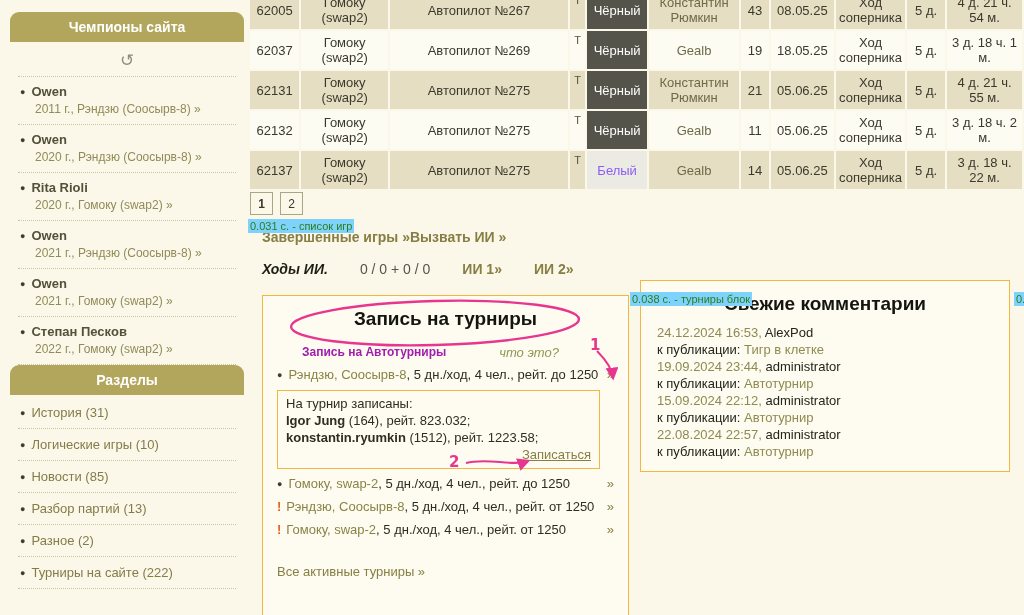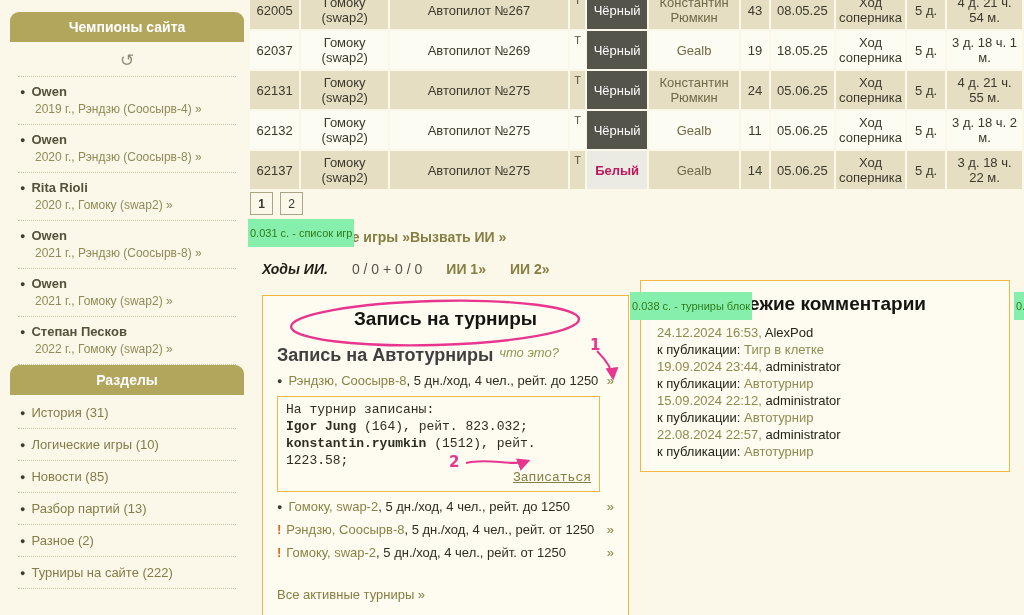--- a/index.html
+++ b/index.html
@@ -25,57 +25,57 @@
   
   table.games { position:absolute; left:248px; top:-11px; border-collapse:separate;
                 border-spacing:2px; font-size:13px; color:#3a392c; table-layout:fixed; }
   .games td { text-align:center; vertical-align:middle; padding:2px 3px; height:38px; }
   .games tr.beige td { background:#e5dec2; }
   .games tr.white td { background:#fdfcf2; }
   .games td.idc { background:#fcfaef; }
   .games td.gname { cursor:pointer; }
   .games td.tcol { vertical-align:top; font-size:11px; padding-top:3px; color:#55543f; }
   .games td.piece-black { background:#54544b !important; color:#fff; }
-  .games td.piece-white { background:#ecebe3 !important; color:#be185d;font-weight:bold; }
+  .games td.piece-white { background:#ecebe3 !important; color:#8b5cf6; }
   .games td.opp { color:#6e6a48; cursor:pointer; }
 
   
   .pager { position:absolute; left:250px; top:192px; display:flex; gap:7px; }
   .page-btn { width:23px; height:23px; border:1px solid #a9a585; background:#fbf8e9;
               color:#3a392c; font-size:12px; display:flex; align-items:center;
               justify-content:center; cursor:pointer; }
   .page-btn.cur { font-weight:bold; }
-  .timing { position:absolute; font-size:11px; background:#86efac; color:#2f7c1b;
-            padding:8px 2px; white-space:nowrap; z-index:5; }
+  .timing { position:absolute; font-size:11px; background:#7dd3fc; color:#2f7c1b;
+            padding:1px 2px; white-space:nowrap; z-index:5; }
   .links-row { position:absolute; left:262px; top:229px; display:flex; 
                font-size:14px; font-weight:bold; }
   .olive-link { color:#867e42; cursor:pointer; }
   .ai-row { position:absolute; left:262px; top:261px; font-size:14px; display:flex;
-            gap:24px; align-items:baseline; }
+            gap:32px; align-items:baseline; }
   .ai-label { font-weight:bold; font-style:italic; color:#1d1d15; }
   .ai-value { color:#55544a; }
   .ai-link { color:#867e42; font-weight:bold; cursor:pointer; }
 
   
   .box { position:absolute; border:1px solid #f0b83e; background:#fefcf0; }
   .box-tournaments { left:262px; top:295px; width:367px; height:338px; }
   .box-comments { left:640px; top:280px; width:370px; height:192px; }
   .box-title { text-align:center; font-size:19px; font-weight:bold; color:#141410; margin-top:12px; }
 
   .t-body { padding:0 14px; font-size:13px; color:#2e2d22; }
   .t-sub { display:flex; justify-content:space-between; margin:15px 0 4px; }
-  .t-sub-label { font-weight:bold; font-size:18px; color:#404040; }
+  .t-sub-label { font-weight:bold; font-size:12px; color:#a21caf;margin-left:25px; }
   .what-link { color:#8f9752; font-style:italic; margin-right:55px; cursor:pointer; }
   .t-item { display:flex; align-items:center; margin:7px 0; line-height:16px; }
   .t-item .txt { flex:1; }
   .t-more { color:#867e42; margin-left:6px; cursor:pointer; }
   .bullet-warn { color:#e2641e; font-weight:bold; margin-right:5px; }
   .t-link { color:#8a8347; cursor:pointer; }
   .reg-box { border:1px solid #f0b83e; padding:4px 8px 5px; margin:5px 0 6px;
-             margin-right:14px; line-height:17px;font-family:Liberation Mono, monospace; }
+             margin-right:14px; line-height:17px; }
   .reg-name { font-weight:bold; }
   .signup-link { display:block; text-align:right; color:#867e42;
                  text-decoration:underline; cursor:pointer; }
   .all-link { display:inline-block; margin:19px 0 0; color:#867e42; font-size:13px; cursor:pointer; }
 
   .c-body { padding:9px 16px 0; font-size:13px; line-height:17px; }
   .c-date { color:#8f8a50; }
   .c-author { color:#24241c;text-align:center; }
   .c-prefix { color:#24241c; }
   .c-pub { color:#8f8a50; cursor:pointer; }
@@ -90,21 +90,21 @@
 
 <div id="canvas">
 
   <div class="side-block champions-block">
     <div class="side-header">Чемпионы сайта</div>
     <div class="side-panel">
       <div class="refresh">↺</div>
 
       <div class="champ">
         <div class="champ-name"><span class="bullet">●</span><span>Owen</span></div>
-        <div class="champ-detail">2019 г., Рэндзю (Соосырв-4) »</div>
+        <div class="champ-detail">2011 г., Рэндзю (Соосырв-8) »</div>
       </div>
       <div class="champ">
         <div class="champ-name"><span class="bullet">●</span><span>Owen</span></div>
         <div class="champ-detail">2020 г., Рэндзю (Соосырв-8) »</div>
       </div>
       <div class="champ">
         <div class="champ-name"><span class="bullet">●</span><span>Rita Rioli</span></div>
         <div class="champ-detail">2020 г., Гомоку (swap2) »</div>
       </div>
       <div class="champ">
@@ -176,21 +176,21 @@
       <td>5 д.</td>
       <td>3 д. 18 ч. 1 м.</td>
     </tr>
     <tr class="beige">
       <td class="idc">62131</td>
       <td>Гомоку (swap2)</td>
       <td class="gname">Автопилот №275</td>
       <td class="tcol">T</td>
       <td class="piece-black">Чёрный</td>
       <td class="opp">Константин Рюмкин</td>
-      <td>24</td>
+      <td>21</td>
       <td>05.06.25</td>
       <td>Ход соперника</td>
       <td>5 д.</td>
       <td>4 д. 21 ч. 55 м.</td>
     </tr>
     <tr class="white">
       <td class="idc">62132</td>
       <td>Гомоку (swap2)</td>
       <td class="gname">Автопилот №275</td>
       <td class="tcol">T</td>

